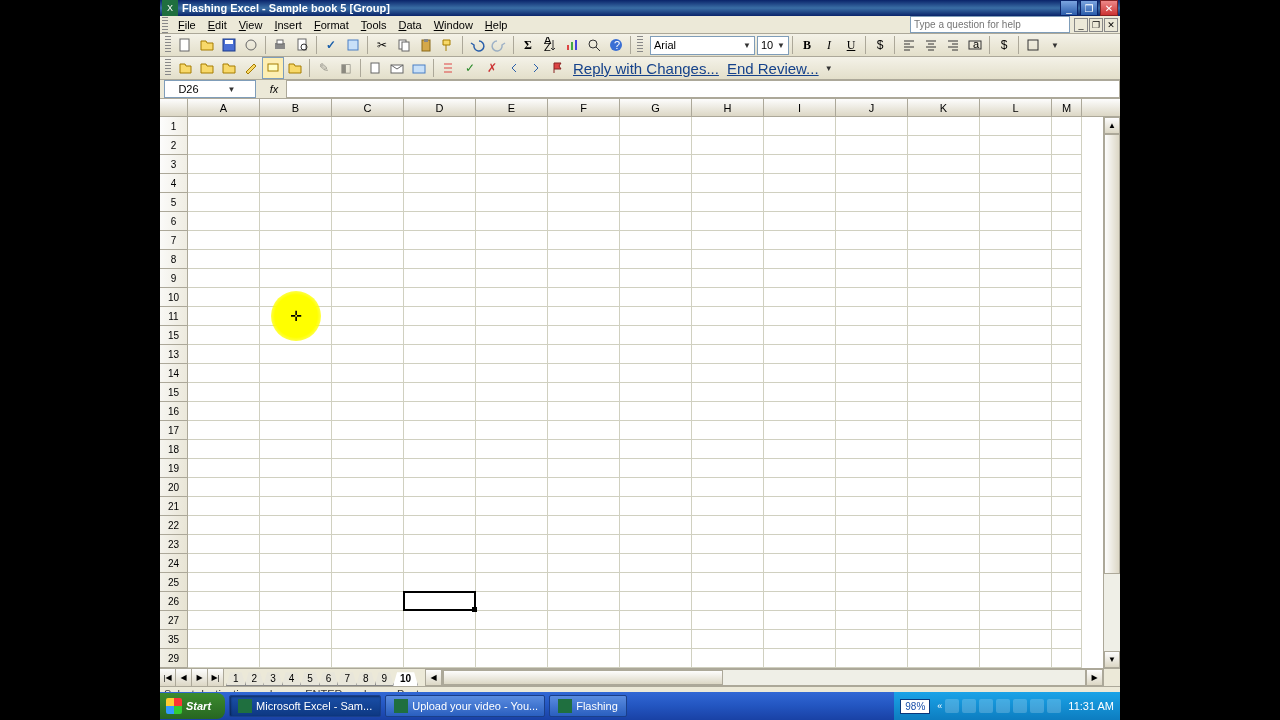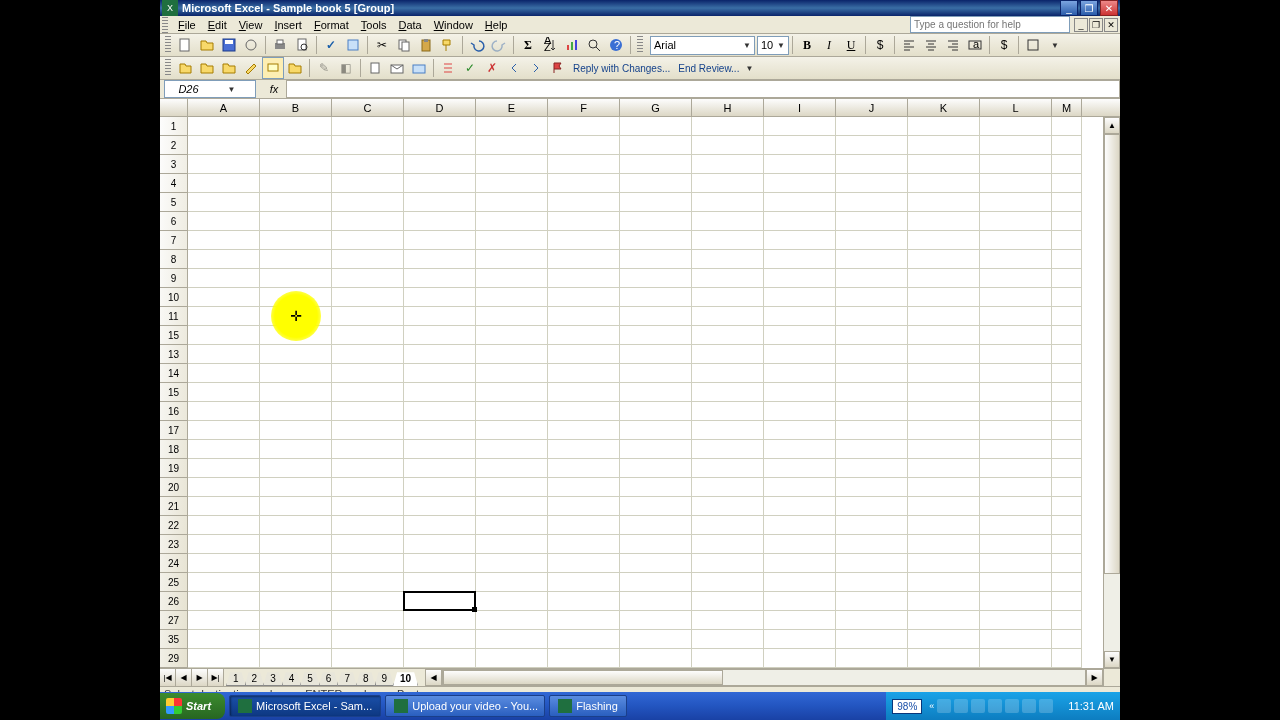--- a/index.html
+++ b/index.html
@@ -25,26 +25,26 @@
 
 
 .toolbar { height: 26px; background: linear-gradient(to bottom,#f4f2e8,#e3dfca); display: flex; align-items: center; padding: 0 2px; border-bottom: 1px solid #aca899; }
 .toolbar .grip { width: 6px; height: 18px; background: repeating-linear-gradient(to bottom,#888,#888 1px,transparent 1px,transparent 3px); margin: 0 3px; }
 .tbtn { width: 22px; height: 22px; display: flex; align-items: center; justify-content: center; cursor: pointer; border: 1px solid transparent; font-size: 12px; }
 .tbtn svg { width: 16px; height: 16px; }
 .tsep { width: 1px; height: 18px; background: #aca899; margin: 0 3px; }
 .font-name { width: 105px; height: 19px; border: 1px solid #7f9db9; background: #fff; padding: 1px 3px; display: flex; align-items: center; justify-content: space-between; margin-left: 4px; }
 .font-size { width: 32px; height: 19px; border: 1px solid #7f9db9; background: #fff; padding: 1px 3px; display: flex; align-items: center; justify-content: space-between; margin-left: 2px; }
 .dd-arrow { font-size: 8px; color: #333; }
-.tlabel { padding: 0 4px; cursor: pointer; color: #15428b; font-size: 10px; }
+.tlabel { padding: 0 4px; cursor: pointer; color: #15428b; font-size: 15px; text-decoration: underline; }
 
 
 .fbar-row { height: 20px; display: flex; align-items: center; background: #ece9d8; border-bottom: 1px solid #aca899; }
 .name-box { width: 92px; height: 18px; border: 1px solid #7f9db9; background: #fff; margin-left: 4px; display: flex; align-items: center; justify-content: space-between; padding: 0 2px; }
-.name-box span { text-align: center; flex: 1; font-style: italic; }
+.name-box span { text-align: center; flex: 1; }
 .fx-btn { width: 20px; display: flex; align-items: center; justify-content: center; font-style: italic; cursor: pointer; margin-left: 8px; }
 .formula-input { flex: 1; height: 18px; border: 1px solid #aca899; background: #fff; margin-left: 2px; }
 
 
 .grid-area { flex: 1; display: flex; flex-direction: column; background: #fff; position: relative; }
 .col-headers { display: flex; height: 18px; background: linear-gradient(to bottom,#fdfdfd,#dcd7c5); border-bottom: 1px solid #aca899; }
 .corner-box { width: 28px; border-right: 1px solid #aca899; background: linear-gradient(to bottom,#fdfdfd,#dcd7c5); }
 .col-h { width: 72px; border-right: 1px solid #aca899; display: flex; align-items: center; justify-content: center; cursor: pointer; }
 .col-h:last-child { width: 30px; }
 .grid-body { flex: 1; display: flex; overflow: hidden; position: relative; }
@@ -91,21 +91,21 @@
 .zoom-badge { background: #fff; color: #1a4fa8; padding: 1px 4px; border: 1px solid #08367a; font-size: 10px; margin-right: 4px; }
 </style>
 </head>
 <body>
 
 <div class="app-frame">
 
   <div class="titlebar">
     <div class="icon">X</div>
     <div class="title">
-      <span>Microsoft Excel</span> - <span>Sample book 5</span> <span>[Group]</span>
+      <span>Flashing Excel</span> - <span>Sample book 5</span> <span>[Group]</span>
     </div>
     <div class="win-btns">
       <div class="win-btn">_</div>
       <div class="win-btn">❐</div>
       <div class="win-btn close">✕</div>
     </div>
   </div>
 
   <div class="menubar">
     <div class="grip"></div>
@@ -927,15 +927,15 @@
   <div class="tray">
     <span class="zoom-badge">98%</span>
     <span style="font-size:9px">«</span>
     <div class="tray-icon"></div>
     <div class="tray-icon"></div>
     <div class="tray-icon"></div>
     <div class="tray-icon"></div>
     <div class="tray-icon"></div>
     <div class="tray-icon"></div>
     <div class="tray-icon"></div>
-    <span style="margin-left:12px">11:31 AM</span>
+    <span style="margin-left:4px">11:31 AM</span>
   </div>
 </div>
 
 </body></html>

